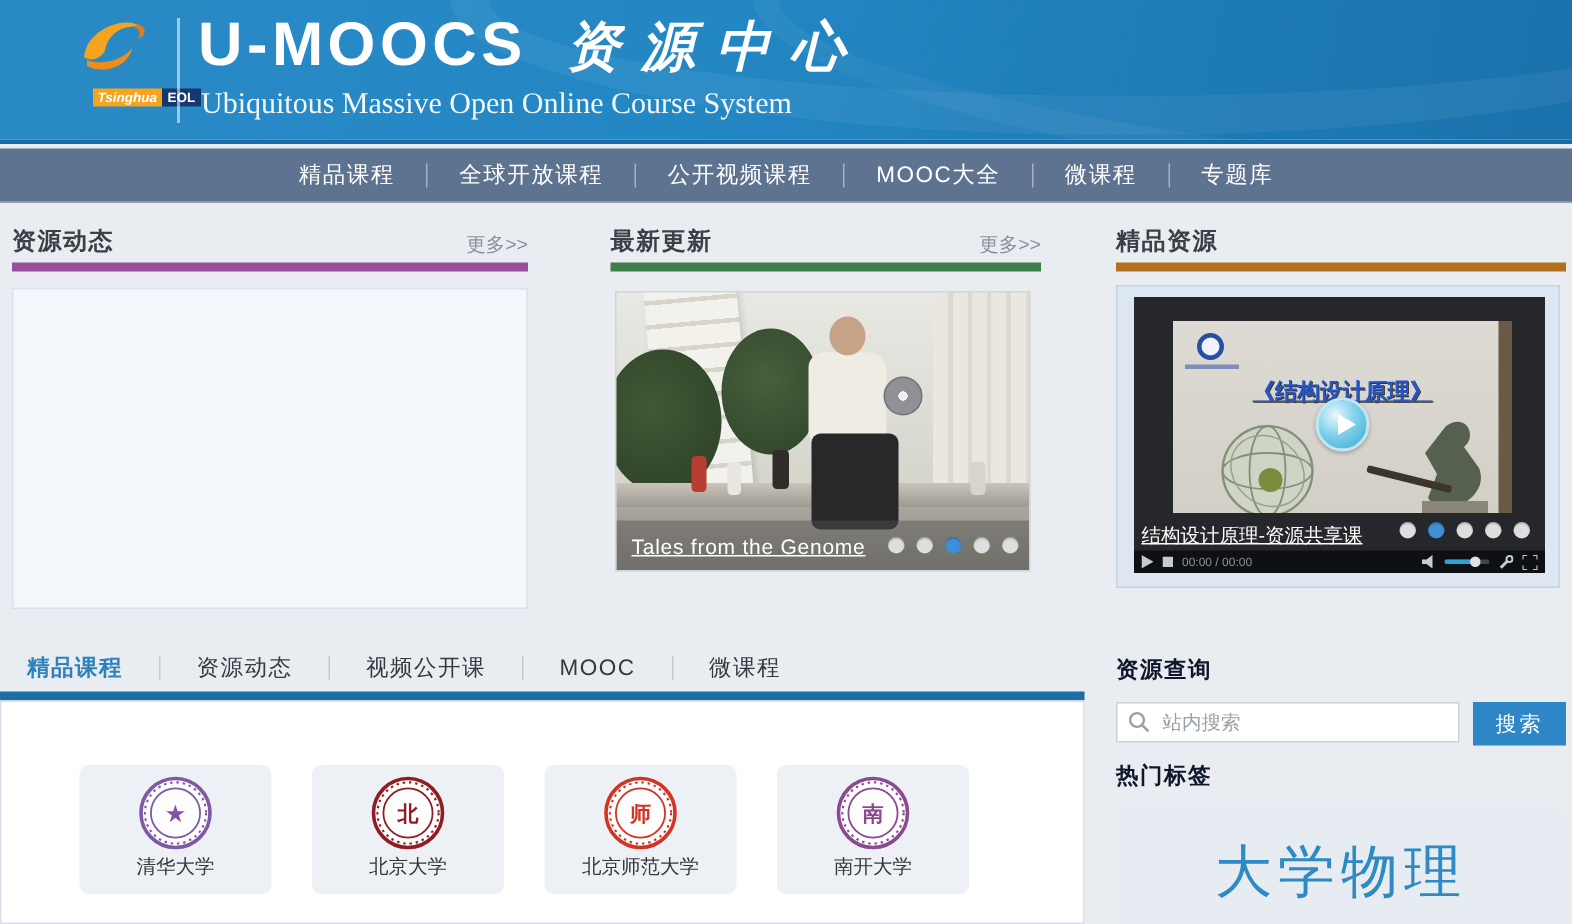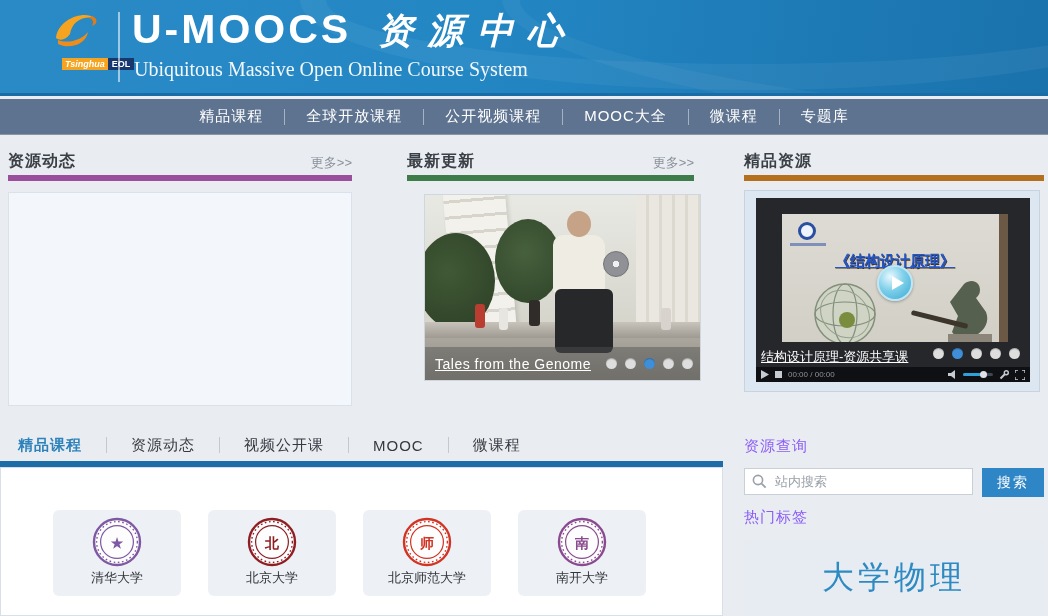--- a/index.html
+++ b/index.html
@@ -32,21 +32,21 @@
   
   .panel-head { display:flex; justify-content:space-between; align-items:flex-end; height:22px; }
   .panel-title { font-size:16px; font-weight:bold; color:#3b4046; letter-spacing:1px; }
   .panel-more { font-size:13px; color:#8a9099; text-decoration:none; }
   .bar { height:6px; margin-top:3px; }
 
   .panel-news { position:absolute; left:8px; top:150px; width:344px; }
   .news-box { margin-top:11px; height:214px; background:#f3f6fa; border:1px solid #d9e1ea; }
 
   .panel-latest { position:absolute; left:407px; top:150px; width:287px; }
-  .carousel { position:relative; margin:13px 0 0 17px; width:277px; height:187px; overflow:hidden; border:1px solid #cfd6de; background:#dcdcd4; }
+  .carousel { position:relative; margin:13px 0 0 3px; width:277px; height:187px; overflow:hidden; border:1px solid #cfd6de; background:#dcdcd4; }
   .photo { position:absolute; inset:0; background:linear-gradient(#e9e9e3, #d5d5cb 70%, #c3c0b6); filter:saturate(0.92); }
   .pisa { position:absolute; left:24px; top:-10px; width:62px; height:158px; border-radius:10px 10px 0 0;
     background:repeating-linear-gradient(#f3f1ea 0 13px, #d7d4ca 13px 16px); transform:rotate(-5deg); box-shadow:2px 0 4px rgba(0,0,0,0.12); }
   .bldg { position:absolute; right:0; top:0; width:64px; height:142px;
     background:repeating-linear-gradient(90deg,#e9e7de 0 10px, #dcd9cf 10px 13px); }
   .tree1 { position:absolute; left:-8px; top:38px; width:78px; height:96px; border-radius:50%; background:radial-gradient(circle at 40% 40%, #3f5a33, #2b3f24); }
   .tree2 { position:absolute; left:70px; top:24px; width:66px; height:84px; border-radius:50%; background:radial-gradient(circle at 45% 40%, #46613a, #2e4427); }
   .ground { position:absolute; left:0; bottom:0; width:100%; height:58px; background:linear-gradient(#b6b2a8, #8d897f); }
   .ledge { position:absolute; left:0; bottom:42px; width:100%; height:16px; background:linear-gradient(#c8c4ba, #9e9a90); }
   .person { position:absolute; border-radius:3px; }
@@ -95,30 +95,30 @@
   .tab.active { color:#2e82bb; font-weight:bold; }
   .tab-sep { width:1px; height:16px; background:#c3c9d1; }
   .tabs-underline { height:6px; background:#1d6da6; margin-top:3px; }
   .course-panel { position:absolute; left:0; top:467px; width:723px; height:149px; background:#fff; border:1px solid #d9dfe8; }
   .uni-row { display:flex; gap:27px; margin:42px 0 0 52px; }
   .uni-card { width:128px; height:86px; background:#edf0f4; border-radius:6px; display:flex; flex-direction:column; align-items:center; }
   .uni-seal { margin-top:7px; width:50px; height:50px; }
   .uni-name { font-size:13px; color:#33363b; margin-top:2px; }
 
   
-  .side-title { position:absolute; left:744px; color:#8b5cf6; font-size:15px; font-weight:normal; letter-spacing:1px; }
+  .side-title { position:absolute; left:744px; color:#0f172a; font-size:15px; font-weight:bold; letter-spacing:1px; }
   .t-search { top:437px; } .t-tags { top:508px; }
   .search-row { position:absolute; left:744px; top:468px; width:300px; height:28px; display:flex; }
   .search-box { position:relative; width:229px; height:27px; }
   .search-input { width:229px; height:27px; border:1px solid #c9cfd6; background:#fff; padding:0 18px 0 30px; font-size:13px; color:#555; font-family:"Liberation Sans",sans-serif; }
   .search-input::placeholder { color:#9aa0a8; }
   .search-glyph { position:absolute; left:8px; top:6px; }
   .search-btn { margin-left:9px; width:62px; height:29px; background:#2e86c6; color:#fff; border:none; font-size:14px; font-family:"Liberation Sans",sans-serif; letter-spacing:2px; cursor:pointer; }
   .tag-box { position:absolute; left:744px; top:540px; width:300px; height:90px; background:#e7ecf2; display:flex; flex-direction:column; align-items:center; }
-  .tag-big { margin-top:16px; font-size:32px; color:#2e8ac2; letter-spacing:4px; cursor:pointer; }
+  .tag-big { margin-top:16px; font-size:38px; color:#2e8ac2; letter-spacing:4px; cursor:pointer; }
 </style>
 </head>
 <body>
 
 <div class="page">
 
   <div class="header">
     <div class="wave1"></div>
     <div class="wave2"></div>
     <div class="logo-wrap">

